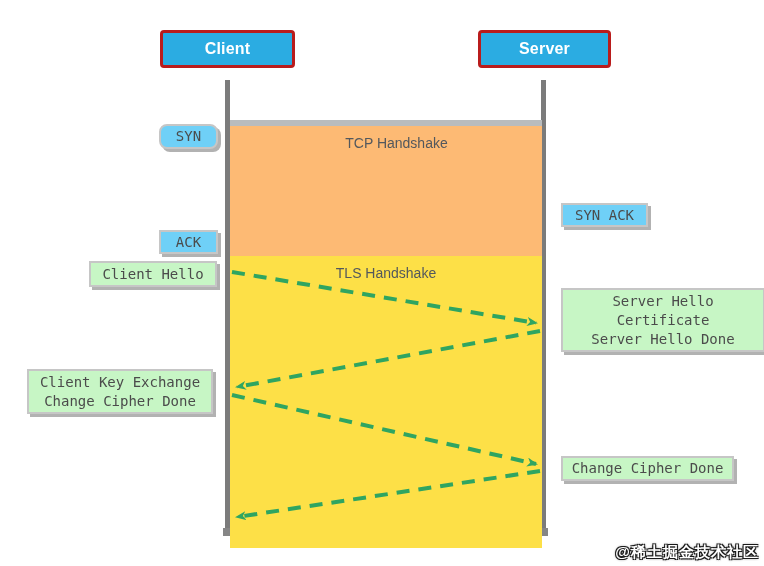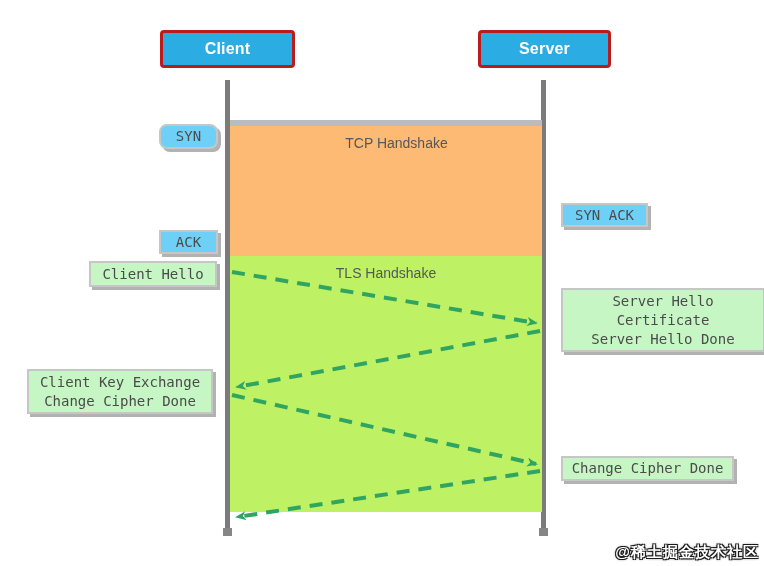--- a/index.html
+++ b/index.html
@@ -48,22 +48,22 @@
     left:230px;width:312px;
     box-sizing:border-box;
   }
   .phase-tcp{
     top:120px;height:136px;
     background:#fdba74;
     border-top:6px solid #b9bcbe;
     padding-left:21px;
   }
   .phase-tls{
-    top:256px;height:256px;
-    background:#bef264;
+    top:256px;height:292px;
+    background:#fde047;
   }
   .phase-title{
     margin-top:9px;
     text-align:center;
     font-size:14px;
     font-weight:500;
     color:#53585d;
   }
   
   .msg-label{

